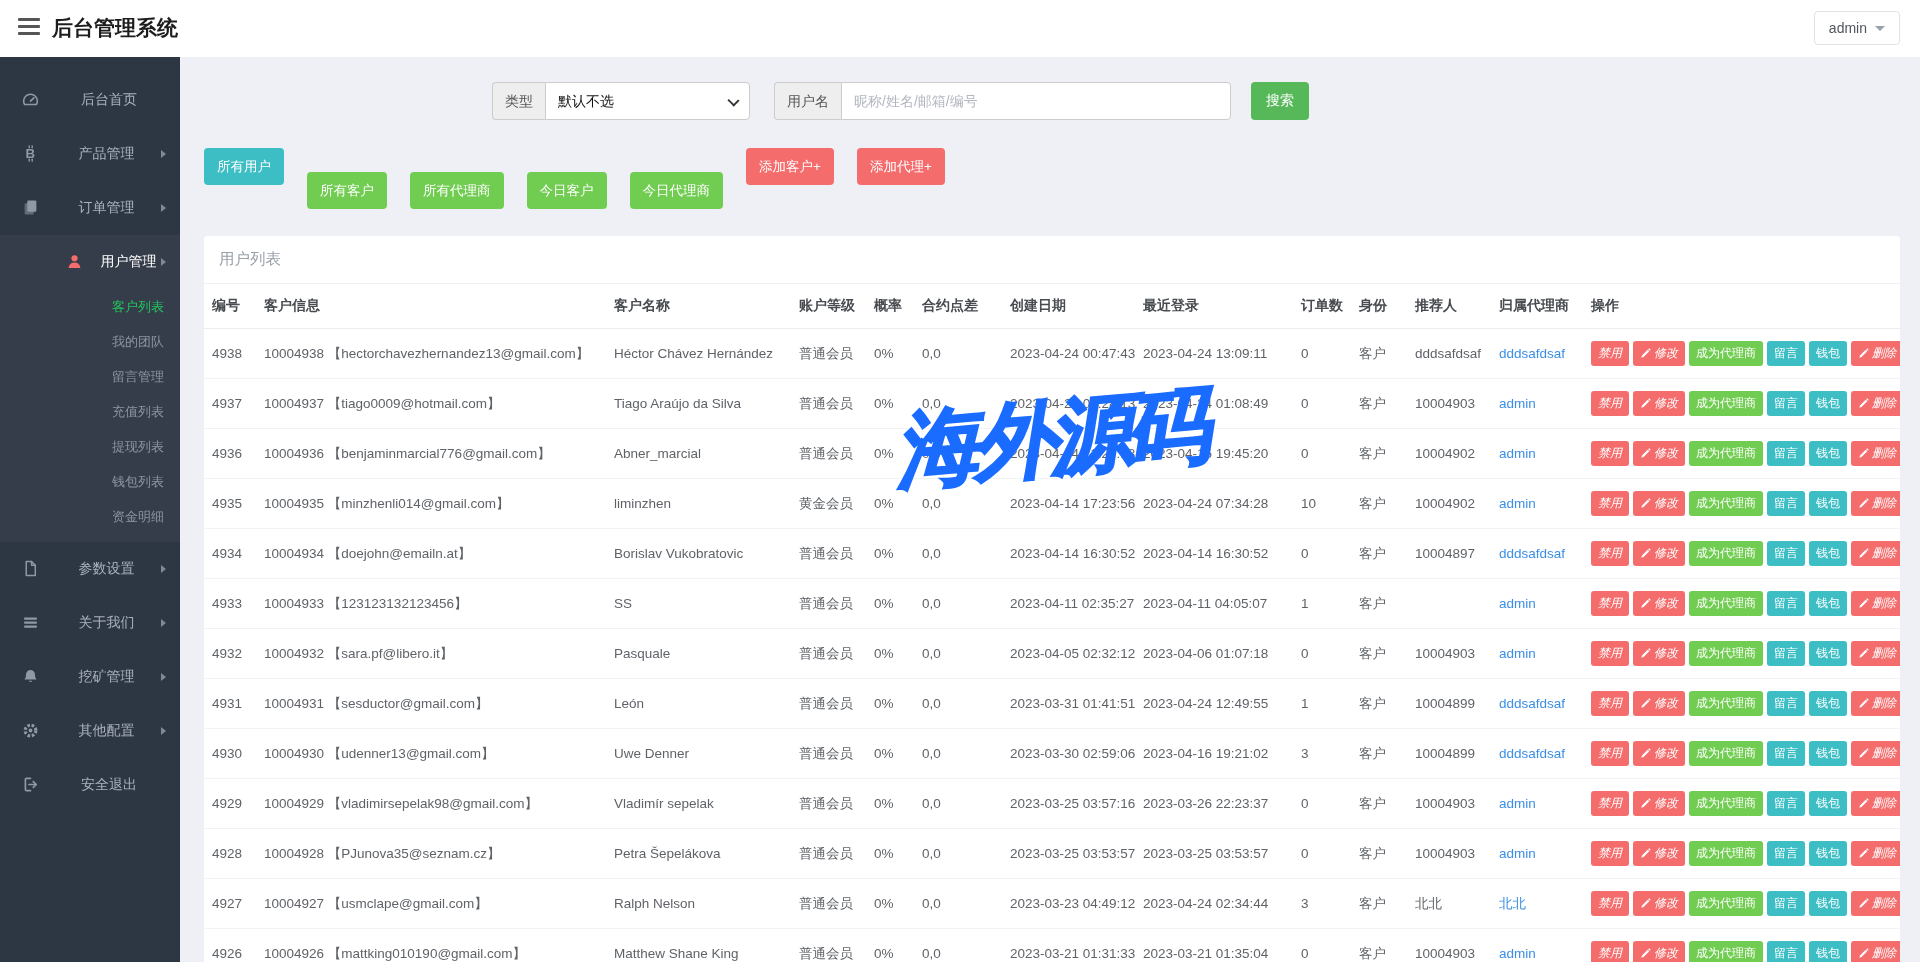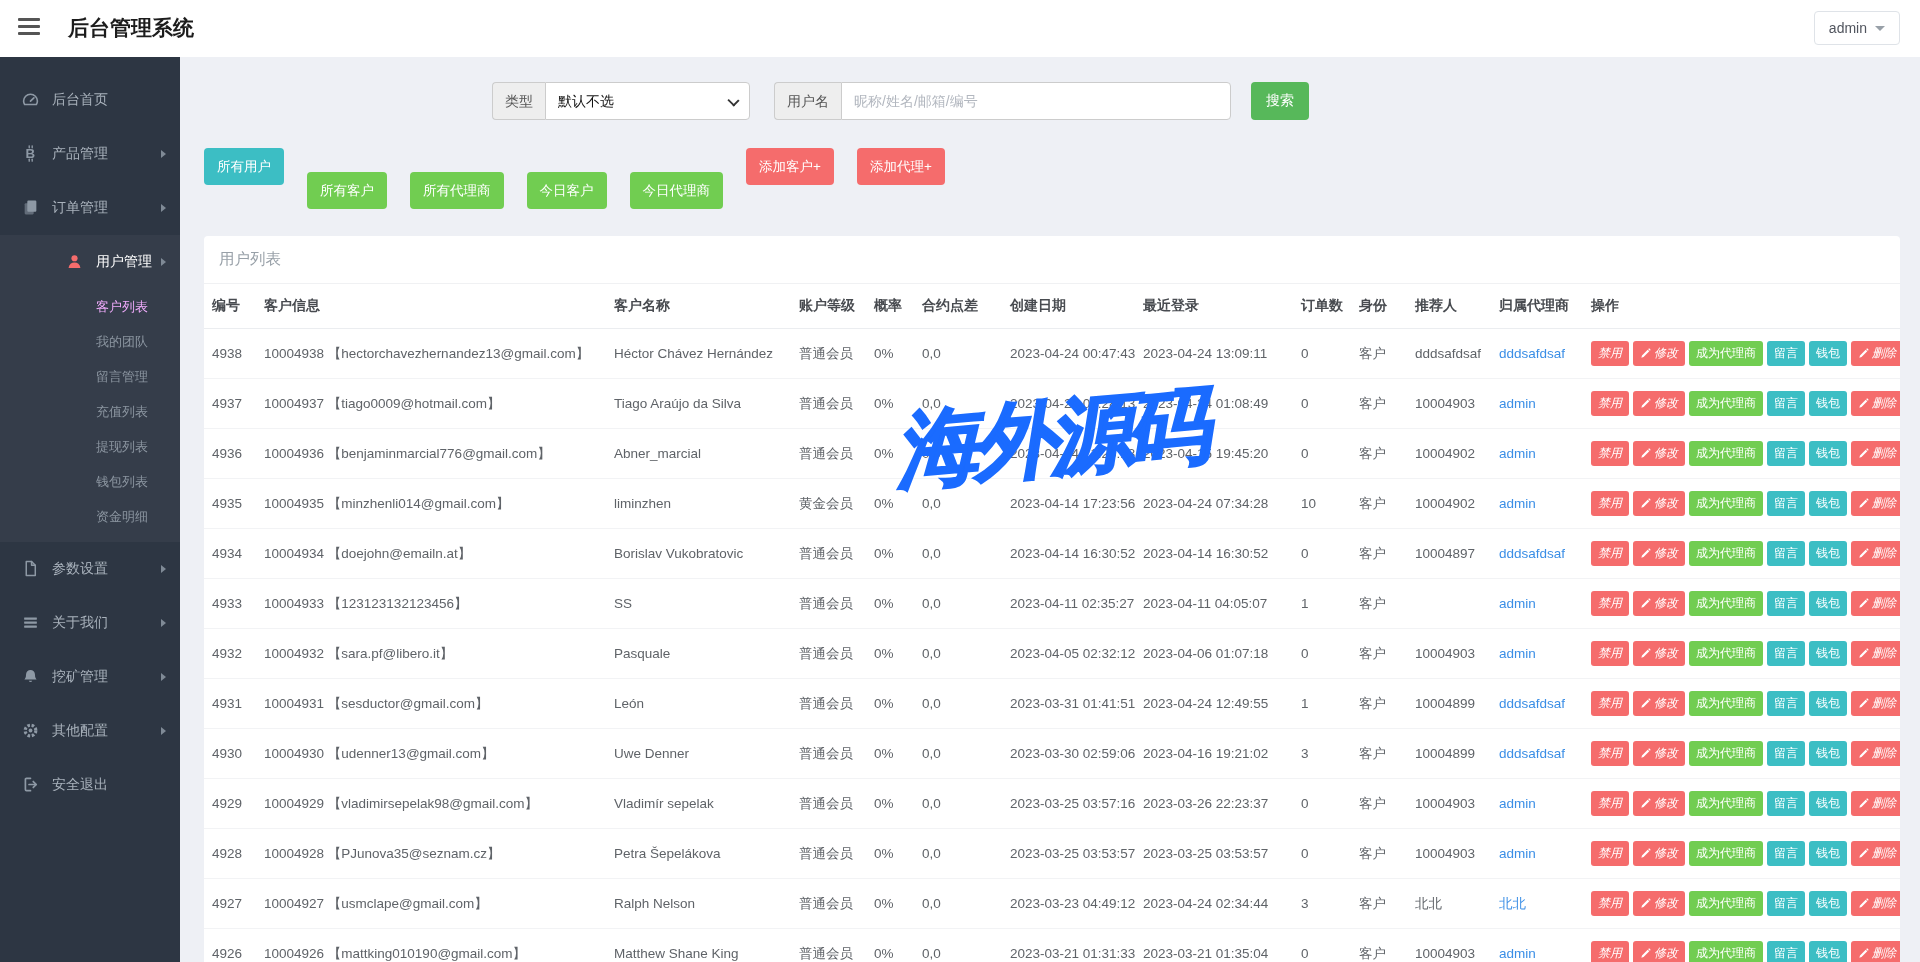--- a/index.html
+++ b/index.html
@@ -3,37 +3,37 @@
 <meta charset="utf-8">
 <style>
   * { box-sizing: border-box; margin: 0; padding: 0; }
   html,body { width:1920px; height:962px; overflow:hidden;
     font-family:"Liberation Sans","DejaVu Sans",sans-serif; background:#eef0f5; }
 
   
   .topbar { position:absolute; top:0; left:0; width:1920px; height:57px; background:#fff; z-index:10; }
   .hamburger { position:absolute; left:18px; top:18px; width:22px; height:20px; cursor:pointer; }
   .hamburger i { display:block; height:3px; background:#555; margin-bottom:4px; border-radius:1px; }
-  .app-title { position:absolute; left:52px; top:14px; font-size:21px; font-weight:bold; color:#1c1c1c;margin-left:16px; }
+  .app-title { position:absolute; left:52px; top:14px; font-size:21px; font-weight:bold; color:#1c1c1c; }
   .admin-box { position:absolute; right:20px; top:11px; height:34px; padding:0 14px; border:1px solid #dfe3e8;
     border-radius:4px; background:#fff; display:flex; align-items:center; gap:8px; font-size:14px; color:#51555e; cursor:pointer; }
   .caret-down { width:0; height:0; border-left:5px solid transparent; border-right:5px solid transparent; border-top:5px solid #98a0a8; }
 
   
-  .sidebar { position:absolute; top:57px; left:0; width:180px; height:905px; background:#2d3643; z-index:9; padding-top:16px; }
+  .sidebar { position:absolute; top:57px; left:0; width:180px; height:905px; background:#2d3643; z-index:9; padding-top:16px;text-align:center; }
   .side-item { position:relative; height:54px; display:flex; align-items:center; padding:0 14px 0 22px; cursor:pointer; }
   .s-icon { width:18px; height:18px; color:#8e99a5; margin-right:12px; flex:0 0 18px; }
   .s-icon svg { width:17px; height:17px; display:block; }
   .s-label { font-size:14px; color:#a9b2bc; flex:1; }
   .s-arrow { width:0; height:0; border-top:4px solid transparent; border-bottom:4px solid transparent; border-left:5px solid #7f8a96; }
   .side-item.active .s-label { color:#fff; }
   .side-item.active .s-icon { color:#f56c6c; }
   .side-group.open { background:rgba(255,255,255,0.04); padding-bottom:8px;padding-left:44px; }
   .side-sub { height:35px; line-height:35px; padding-left:52px; font-size:13px; color:#8b95a0; cursor:pointer; }
-  .side-sub.active { color:#f0abfc; }
+  .side-sub.active { color:#22c55e; }
 
   
   .main { position:absolute; top:57px; left:188px; width:1740px; height:905px; overflow:hidden; }
 
   
   .filter-row { margin:25px 0 0 304px; display:flex; align-items:center; }
   .igroup { display:flex; height:38px; }
   .iaddon { background:#eee; border:1px solid #ccc; border-right:none; border-radius:4px 0 0 4px;
     padding:0 12px; line-height:36px; font-size:14px; color:#555; }
   .iselect { width:205px; background:#fff; border:1px solid #ccc; border-radius:0 4px 4px 0; position:relative;

